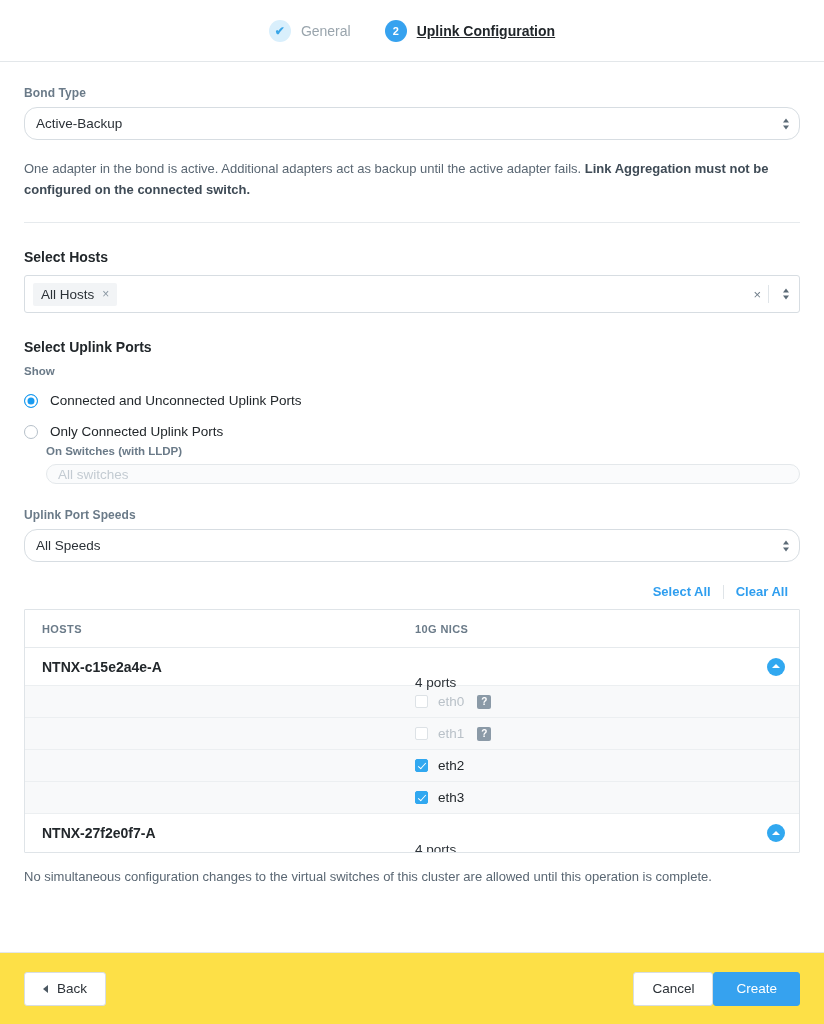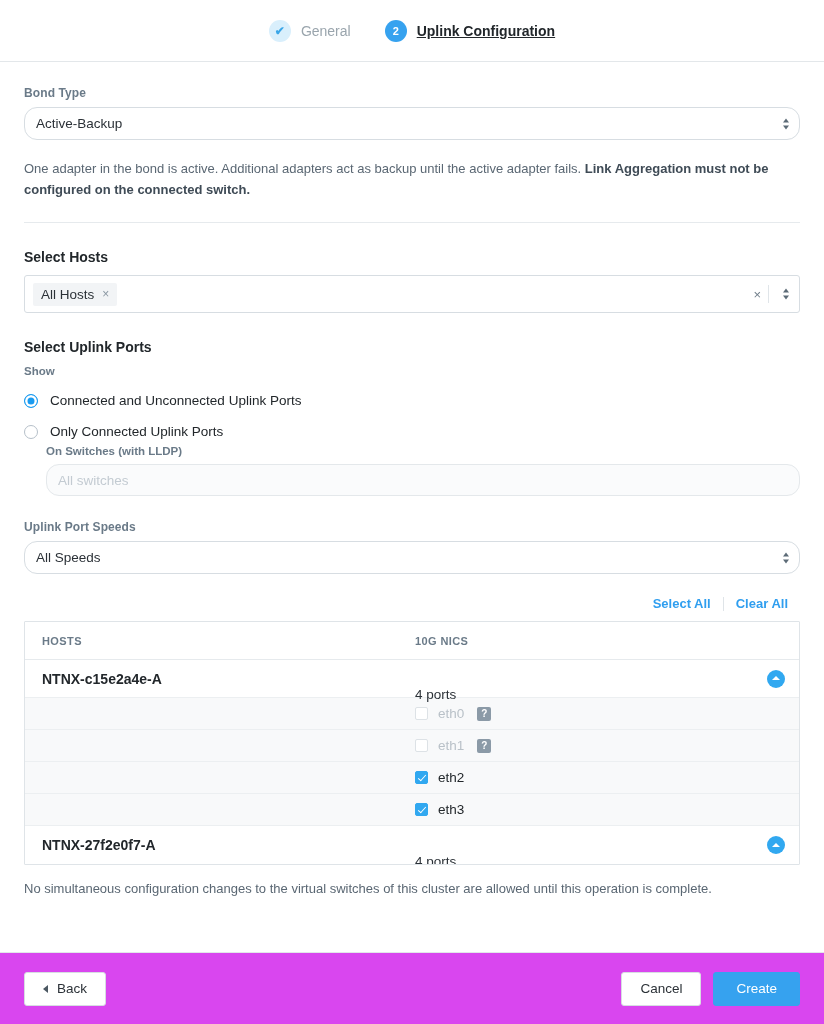--- a/index.html
+++ b/index.html
@@ -134,21 +134,21 @@
   .radio.on { border-color: #1a9bf0; background: #1a9bf0; box-shadow: inset 0 0 0 2.5px #fff; }
   .radio-label { font-size: 13.5px; color: #22272b; }
 
   
   .nested { margin-left: 22px; margin-top: 6px; }
   .sub-label {
     font-size: 11.5px; font-weight: bold; color: #6a7a88;
     margin-bottom: 7px;
   }
   .disabled-input {
-    height: 32px;
+    height: 20px;
     border: 1px solid #e4e8eb;
     border-radius: 13px;
     background: #fafbfc;
     display: flex; align-items: center;
     padding: 0 11px;
     font-size: 13.5px;
     color: #c3cbd2;
   }
 
   
@@ -241,21 +241,21 @@
     color: #5a6773;
     margin-top: 16px;
   }
 
   
   .footer {
     position: absolute;
     left: 0; right: 0; bottom: 0;
     height: 72px;
     border-top: 1px solid #e3e7ea;
-    background: #d946ef;
+    background: #fde047;
     display: flex;
     align-items: center;
     padding: 0 24px;
   }
   .btn {
     height: 34px;
     border: 1px solid #d7dde2;
     border-radius: 3px;
     background: #fff;
     font-size: 13.5px;
@@ -269,21 +269,21 @@
   .btn.primary {
     background: #36a2ef; border-color: #36a2ef; color: #fff;
     padding: 0 22px;
   }
   .btn .chev-left {
     width: 0; height: 0;
     border-top: 4px solid transparent;
     border-bottom: 4px solid transparent;
     border-right: 5px solid #4b5862;
   }
-  .footer-right { margin-left: auto; display: flex; gap: 12px; }
+  .footer-right { margin-left: auto; display: flex; }
 </style>
 </head>
 <body>
 
 <div class="stepper">
   <div class="step">
     <div class="step-bubble done">✔</div>
     <div class="step-label">General</div>
   </div>
   <div class="step">

